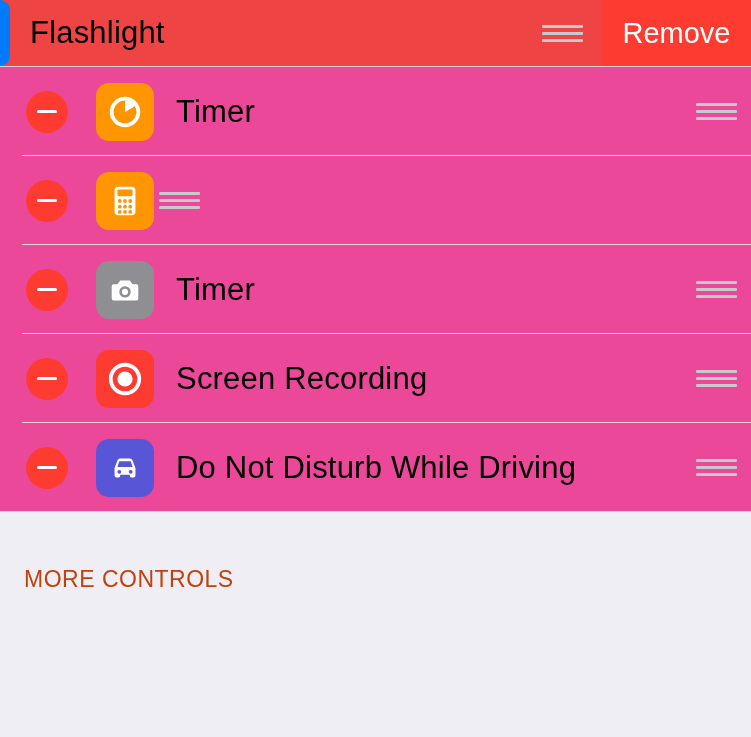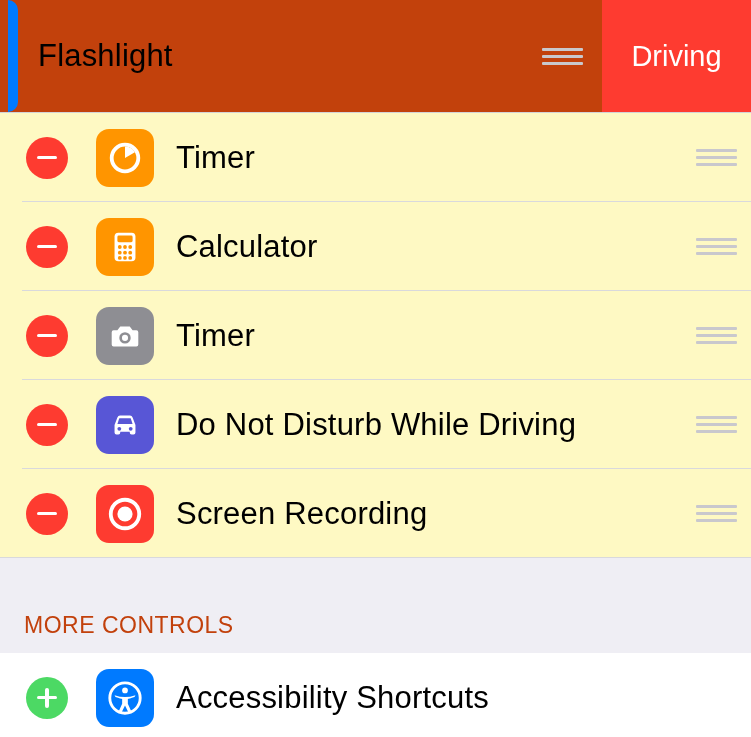--- a/index.html
+++ b/index.html
@@ -3,24 +3,23 @@
 <meta charset="utf-8">
 <style>
   * { box-sizing: border-box; margin: 0; padding: 0; }
   html, body { width: 751px; height: 737px; font-family: -apple-system, "Helvetica Neue", Arial, sans-serif; background: #efeef4; }
   .screen { width: 751px; height: 737px; background: #efeef4; overflow: hidden; position: relative; }
 
   
   .swipe-row {
     display: flex;
     align-items: stretch;
-    height: 113px;
-    background: #c2410c;
+    height: 67px;
+    background: #ef4444;
     border-bottom: 1px solid #d3d3d6;
-    padding-left: 8px;
   }
   .swipe-row .blue-sliver {
     width: 10px;
     background: #007aff;
     border-top-right-radius: 12px;
     border-bottom-right-radius: 12px;
   }
   .swipe-row .label {
     flex: 1;
     display: flex;
@@ -40,21 +39,21 @@
     width: 149px;
     background: #fe3b30;
     color: #fff;
     font-size: 29px;
     display: flex;
     align-items: center;
     justify-content: center;
     cursor: pointer;
   }
 
-  .list { background: #fef9c3; }
+  .list { background: #ec4899; }
 
   .row {
     display: flex;
     align-items: center;
     height: 89px;
     position: relative;
     padding-left: 26px;
   }
   .row::after {
     content: "";
@@ -139,21 +138,21 @@
 <div class="screen">
 
 <div class="swipe-row">
   <div class="blue-sliver"></div>
   <div class="label">Flashlight</div>
   <div class="grip">
     <span></span>
         <span></span>
         <span></span>
   </div>
-  <div class="remove-btn">Driving</div>
+  <div class="remove-btn">Remove</div>
 </div>
 
 <div class="list">
 
   <div class="row">
     <div class="circle-btn minus">
           <div class="hbar"></div>
         </div>
     <div class="app-icon bg-orange">
       <svg viewBox="0 0 40 40">
@@ -181,40 +180,57 @@
             <circle cx="20" cy="20" r="2" fill="#ff9500"></circle>
             <circle cx="25.5" cy="20" r="2" fill="#ff9500"></circle>
         <circle cx="14.5" cy="26" r="2" fill="#ff9500"></circle>
             <circle cx="20" cy="26" r="2" fill="#ff9500"></circle>
             <circle cx="25.5" cy="26" r="2" fill="#ff9500"></circle>
         <circle cx="14.5" cy="31.5" r="2" fill="#ff9500"></circle>
             <circle cx="20" cy="31.5" r="2" fill="#ff9500"></circle>
             <circle cx="25.5" cy="31.5" r="2" fill="#ff9500"></circle>
       </svg>
     </div>
-    <div class="label">Calculator</div>
     <div class="grip">
           <span></span>
           <span></span>
           <span></span>
         </div>
   </div>
 
   <div class="row">
     <div class="circle-btn minus">
           <div class="hbar"></div>
         </div>
     <div class="app-icon bg-gray">
       <svg viewBox="0 0 40 40">
         <path d="M8 14 h4 l3-4 h10 l3 4 h4 a2 2 0 0 1 2 2 v13 a2 2 0 0 1 -2 2 H8 a2 2 0 0 1 -2 -2 V16 a2 2 0 0 1 2 -2 Z" fill="#fff"></path>
         <circle cx="20" cy="22" r="6" fill="#8e8e93"></circle>
         <circle cx="20" cy="22" r="3.2" fill="#fff"></circle>
       </svg>
     </div>
     <div class="label">Timer</div>
+    <div class="grip">
+          <span></span>
+          <span></span>
+          <span></span>
+        </div>
+  </div>
+
+  <div class="row">
+    <div class="circle-btn minus">
+          <div class="hbar"></div>
+        </div>
+    <div class="app-icon bg-red">
+      <svg viewBox="0 0 40 40">
+        <circle cx="20" cy="20" r="15" fill="none" stroke="#fff" stroke-width="4"></circle>
+        <circle cx="20" cy="20" r="8" fill="#fff"></circle>
+      </svg>
+    </div>
+    <div class="label">Screen Recording</div>
     <div class="grip">
           <span></span>
           <span></span>
           <span></span>
         </div>
   </div>
 
   <div class="row">
     <div class="circle-btn minus">
           <div class="hbar"></div>
@@ -228,52 +244,18 @@
       </svg>
     </div>
     <div class="label">Do Not Disturb While Driving</div>
     <div class="grip">
           <span></span>
           <span></span>
           <span></span>
         </div>
   </div>
 
-  <div class="row">
-    <div class="circle-btn minus">
-          <div class="hbar"></div>
-        </div>
-    <div class="app-icon bg-red">
-      <svg viewBox="0 0 40 40">
-        <circle cx="20" cy="20" r="15" fill="none" stroke="#fff" stroke-width="4"></circle>
-        <circle cx="20" cy="20" r="8" fill="#fff"></circle>
-      </svg>
-    </div>
-    <div class="label">Screen Recording</div>
-    <div class="grip">
-          <span></span>
-          <span></span>
-          <span></span>
-        </div>
-  </div>
-
 </div>
 
 <div class="section-header">MORE CONTROLS</div>
 
-<div class="list2">
-  <div class="row">
-    <div class="circle-btn plus">
-      <div class="hbar"></div>
-          <div class="vbar"></div>
-    </div>
-    <div class="app-icon bg-blue">
-      <svg viewBox="0 0 40 40">
-        <circle cx="20" cy="20" r="16" fill="none" stroke="#fff" stroke-width="3"></circle>
-        <circle cx="20" cy="12" r="3" fill="#fff"></circle>
-        <path d="M9 17 q11 4 22 0 l-1 2 q-6 2-7 2 v5 l4 9 -3 1 -4-8 -4 8 -3-1 4-9 v-5 q-1 0-7-2 Z" fill="#fff"></path>
-      </svg>
-    </div>
-    <div class="label">Accessibility Shortcuts</div>
-  </div>
+
 </div>
 
-</div>
-
 </body></html>

